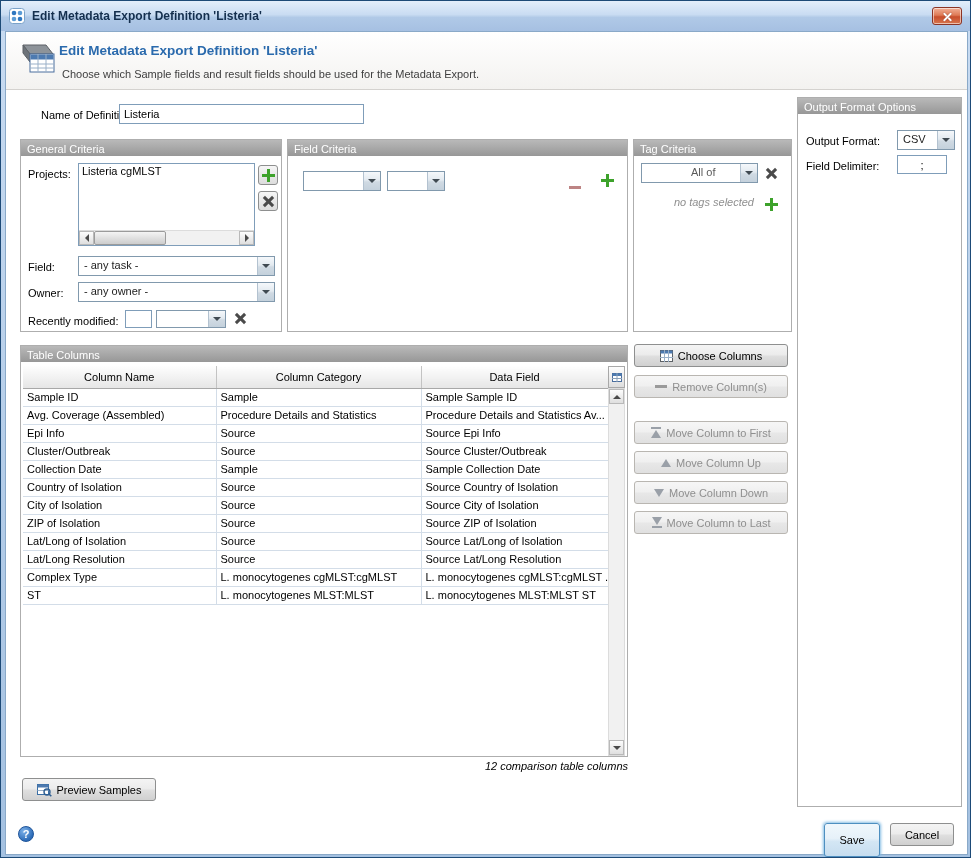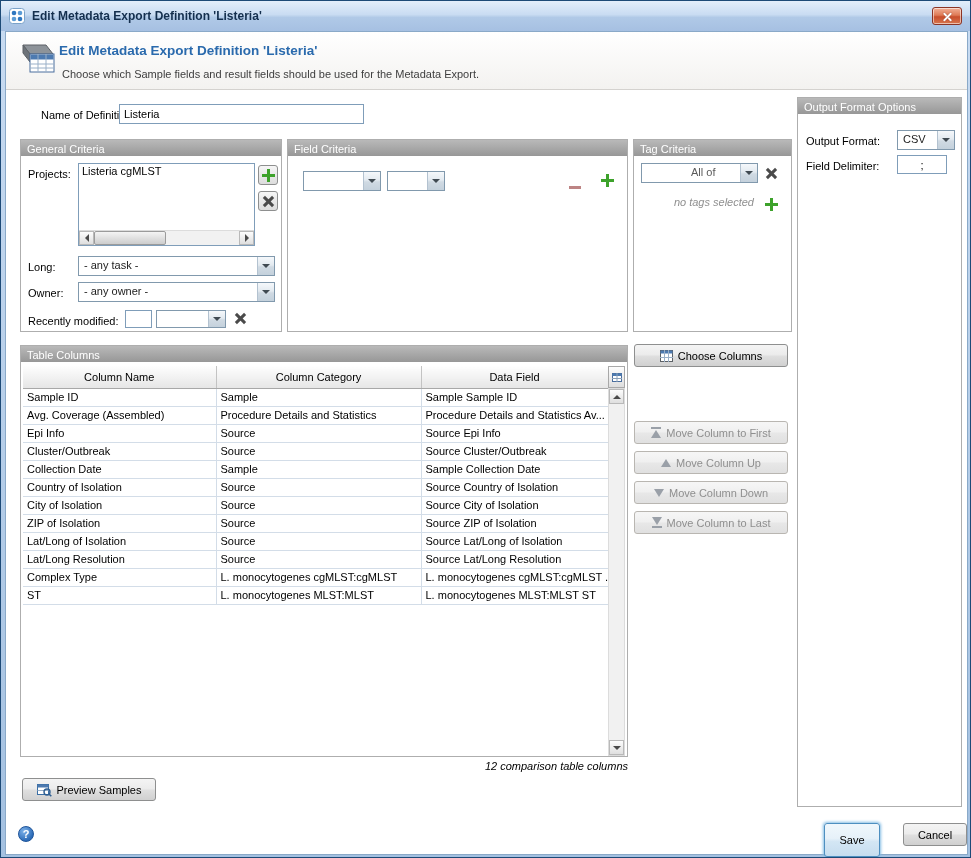--- a/index.html
+++ b/index.html
@@ -182,21 +182,21 @@
             </span>
         </div>
       </div>
       <span class="sq-btn" style="left:237px;top:25px;">
           <span class="ic-plus"></span>
         </span>
       <span class="sq-btn" style="left:237px;top:51px;">
           <span class="ic-x"></span>
         </span>
 
-      <span class="lbl" style="left:7px;top:121px;">Long:</span>
+      <span class="lbl" style="left:7px;top:121px;">Field:</span>
       <div class="combo" style="left:57px;top:116px;width:197px;">
         <span class="combo-val">- any task -</span>
         <span class="combo-btn">
             <i class="tri-down"></i>
           </span>
       </div>
 
       <span class="lbl" style="left:7px;top:147px;">Owner:</span>
       <div class="combo" style="left:57px;top:142px;width:197px;">
         <span class="combo-val">- any owner -</span>
@@ -361,20 +361,24 @@
     <span class="btn" style="left:628px;top:312px;width:154px;height:23px;">
       <svg width="13" height="12" viewBox="0 0 13 12">
         <rect x="0.5" y="0.5" width="12" height="11" fill="#fff" stroke="#5c6166"></rect>
         <rect x="0.5" y="0.5" width="12" height="3" fill="#4d7ab0"></rect>
         <line x1="4.5" y1="0" x2="4.5" y2="12" stroke="#9ab0c8"></line>
         <line x1="8.5" y1="0" x2="8.5" y2="12" stroke="#9ab0c8"></line>
         <line x1="0" y1="7.5" x2="13" y2="7.5" stroke="#9ab0c8"></line>
       </svg>
       <span>Choose Columns</span>
     </span>
+    <span class="btn disabled" style="left:628px;top:343px;width:154px;height:23px;">
+      <span class="ic-minus gray"></span>
+      <span>Remove Column(s)</span>
+    </span>
     <span class="btn disabled" style="left:628px;top:389px;width:154px;height:23px;">
       <span class="icol">
           <span class="mbar"></span>
           <i class="mtri-up"></i>
         </span>
       <span>Move Column to First</span>
     </span>
     <span class="btn disabled" style="left:628px;top:419px;width:154px;height:23px;">
       <span class="icol">
           <i class="mtri-up"></i>
@@ -403,18 +407,18 @@
         <circle cx="10" cy="9" r="3" fill="none" stroke="#2f5f93" stroke-width="1.4"></circle>
         <line x1="12" y1="11" x2="14.3" y2="13.3" stroke="#2f5f93" stroke-width="1.6"></line>
       </svg>
       <span>Preview Samples</span>
     </span>
 
     <span class="help-icon" style="left:12px;top:794px;">?</span>
     <span class="btn default" style="left:818px;top:791px;width:56px;height:34px;">
       <span>Save</span>
     </span>
-    <span class="btn" style="left:884px;top:791px;width:64px;height:23px;margin-left:13px;">
+    <span class="btn" style="left:884px;top:791px;width:64px;height:23px;">
       <span>Cancel</span>
     </span>
 
   </div>
 </div>
 
 </body></html>

